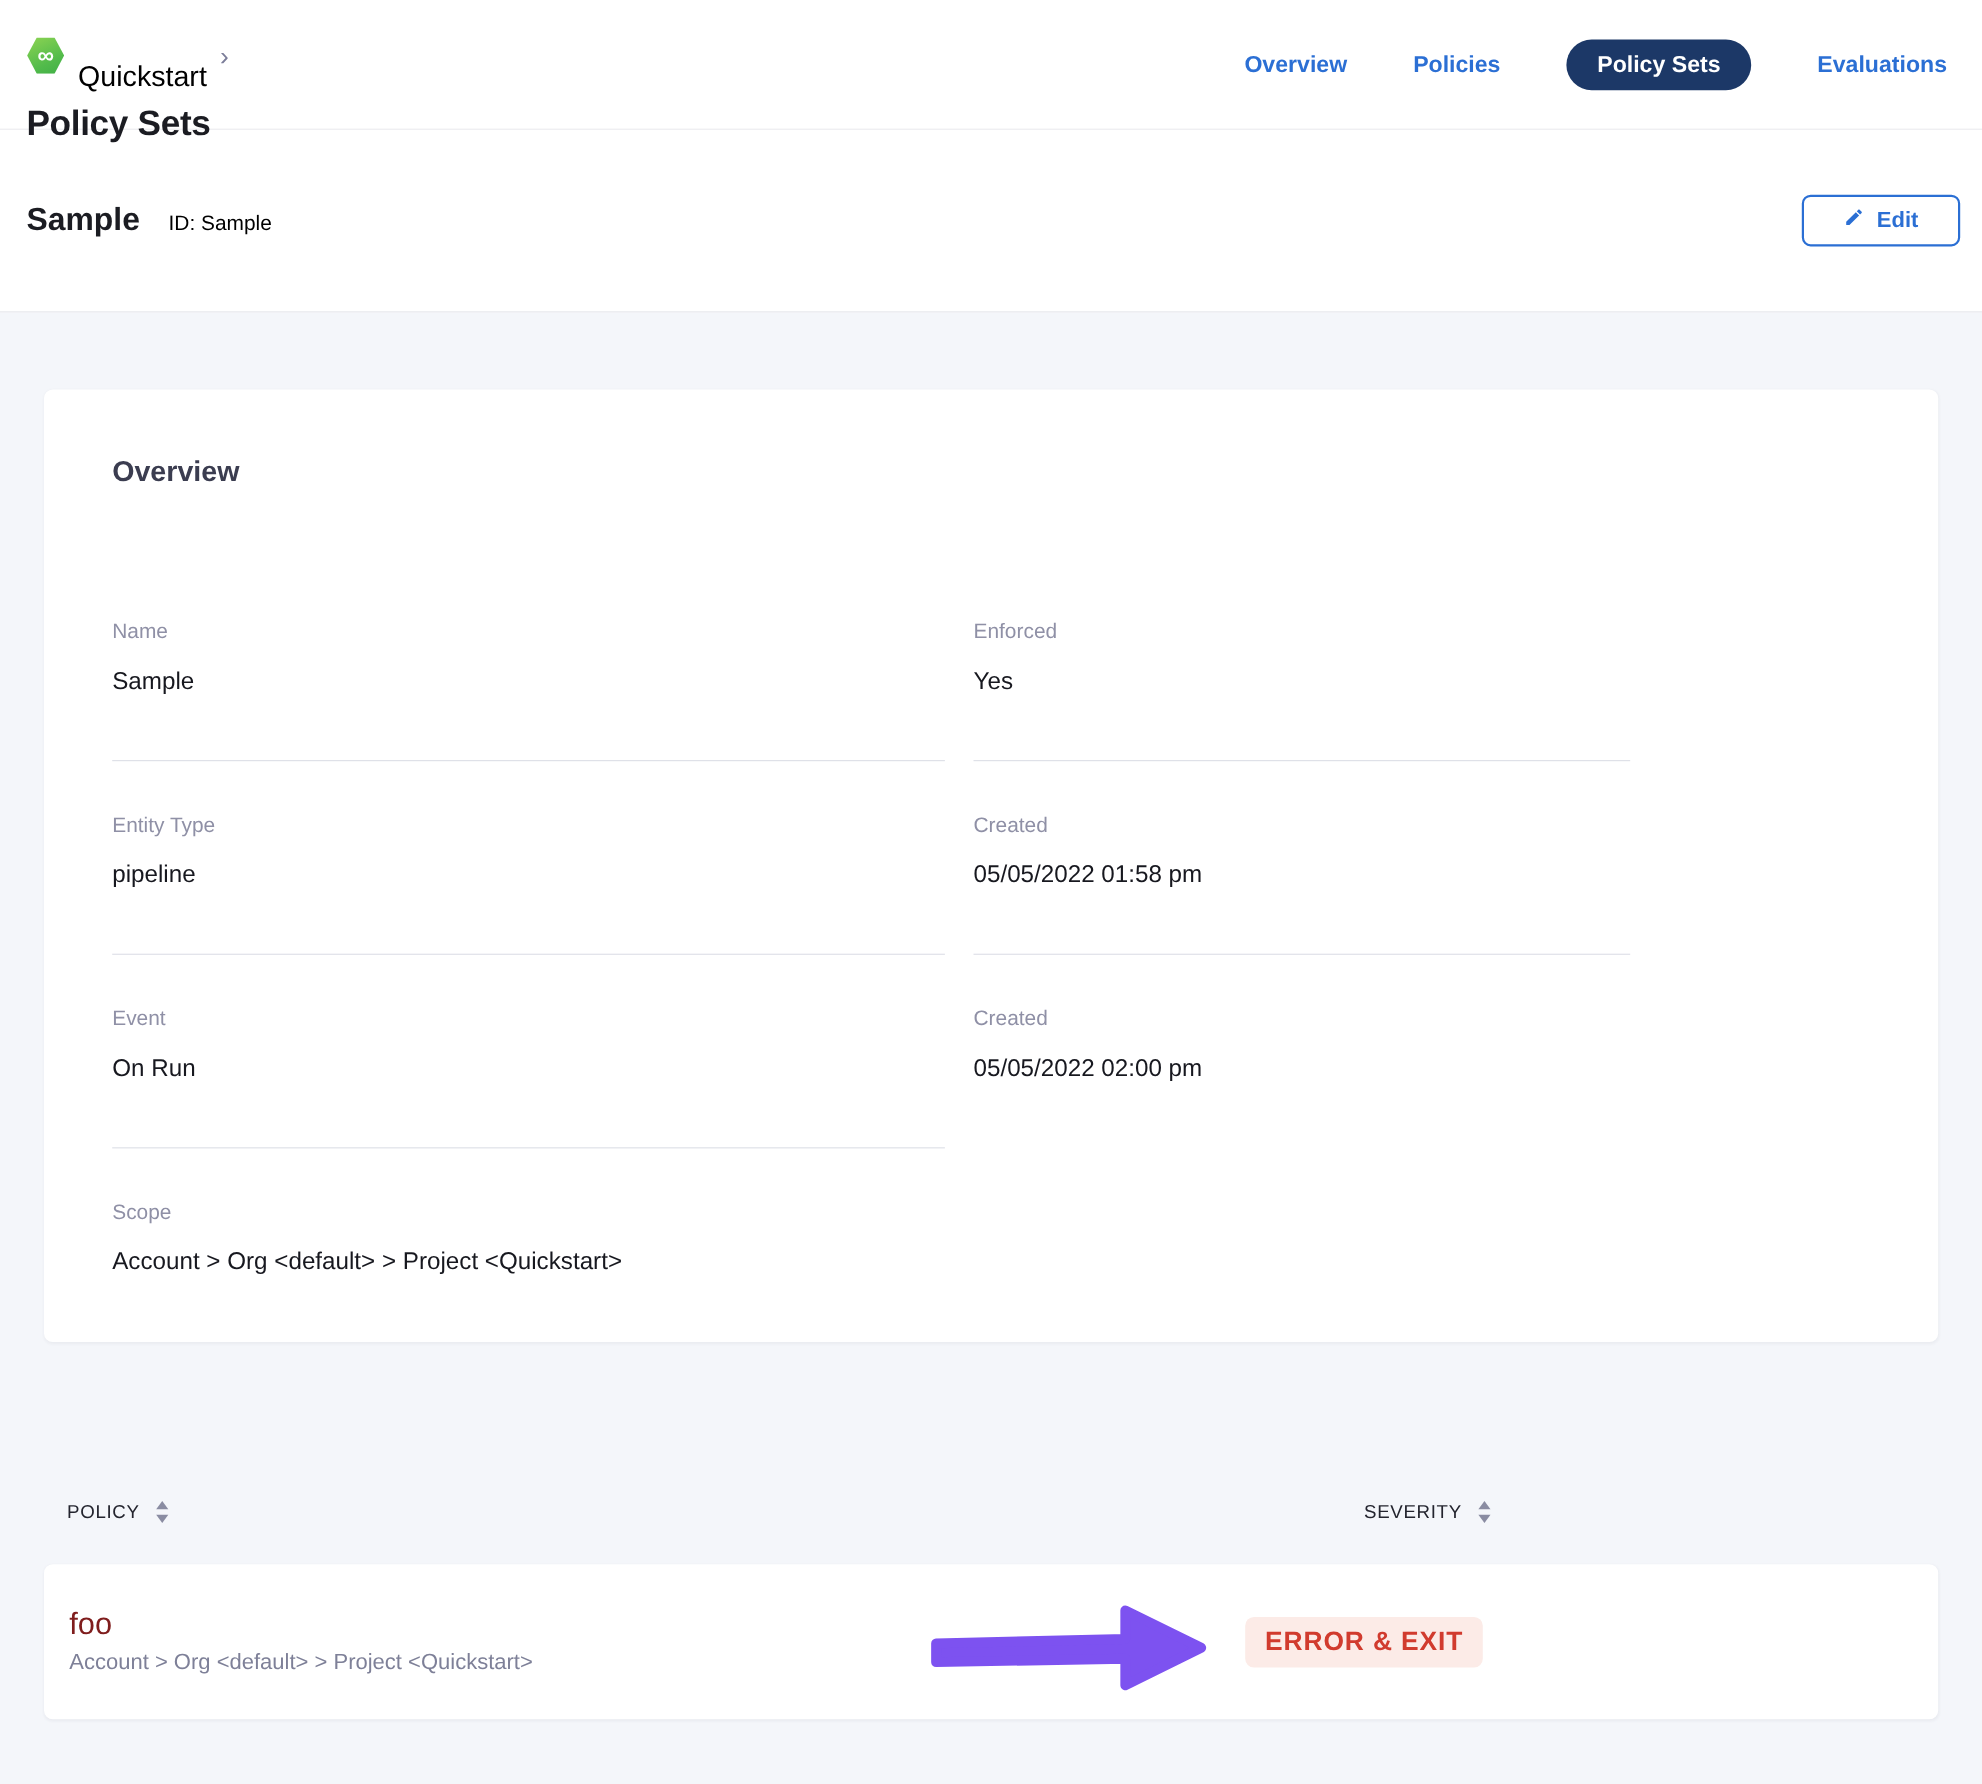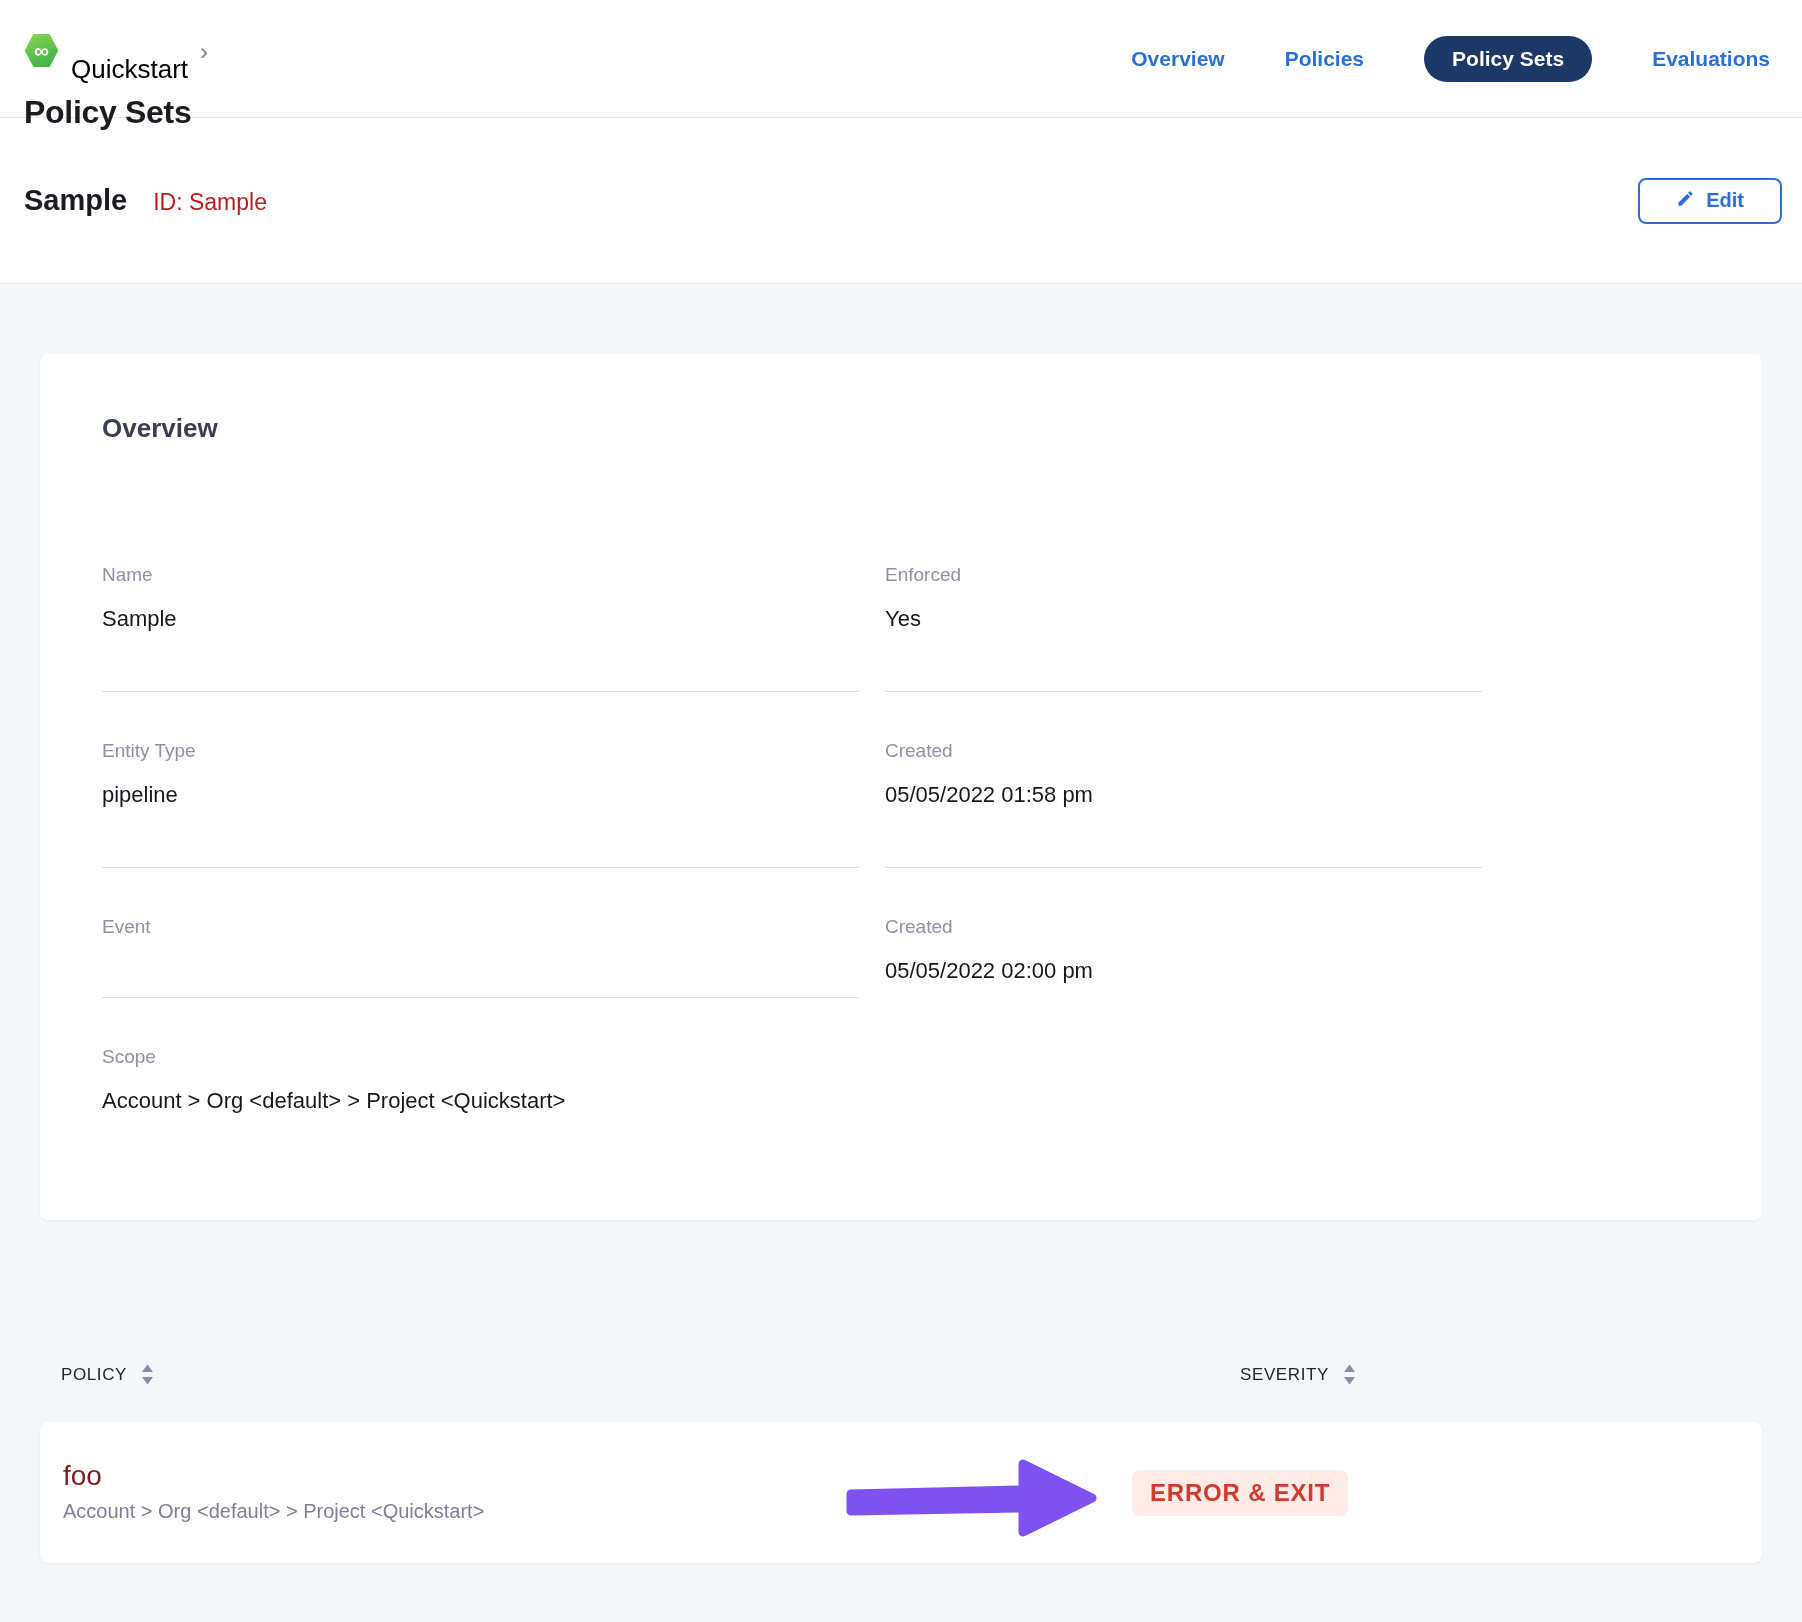--- a/index.html
+++ b/index.html
@@ -42,21 +42,21 @@
 
   
   .subheader {
     background:#fff; height:166px;
     border-bottom:1px solid #e6e7ec;
     display:flex; align-items:center; justify-content:space-between;
     padding:0 20px 0 24px;
   }
   .subtitle-group { display:flex; align-items:baseline; gap:26px; }
   .sub-title { font-size:29px; font-weight:700; color:#1b1c22; }
-  .sub-id { font-size:23px; color:#b91c1c; }
+  .sub-id { font-size:19px; color:#000000; }
   .edit-btn {
     display:flex; align-items:center; gap:11px;
     border:2px solid #2b6fd4; background:#fff; color:#2b6fd4;
     border-radius:8px; padding:9px 36px;
     font-family:inherit; font-size:20px; font-weight:600; cursor:pointer;
   }
 
   
   .card {
     margin:70px 40px 0;
@@ -150,20 +150,21 @@
       <div class="field">
         <div class="f-label">Name</div>
         <div class="f-value">Sample</div>
       </div>
       <div class="field">
         <div class="f-label">Entity Type</div>
         <div class="f-value">pipeline</div>
       </div>
       <div class="field">
         <div class="f-label">Event</div>
+        <div class="f-value">On Run</div>
       </div>
       <div class="field">
         <div class="f-label">Scope</div>
         <div class="f-value">Account &gt; Org &lt;default&gt; &gt; Project &lt;Quickstart&gt;</div>
       </div>
     </div>
     <div class="fcol">
       <div class="field">
         <div class="f-label">Enforced</div>
         <div class="f-value">Yes</div>

